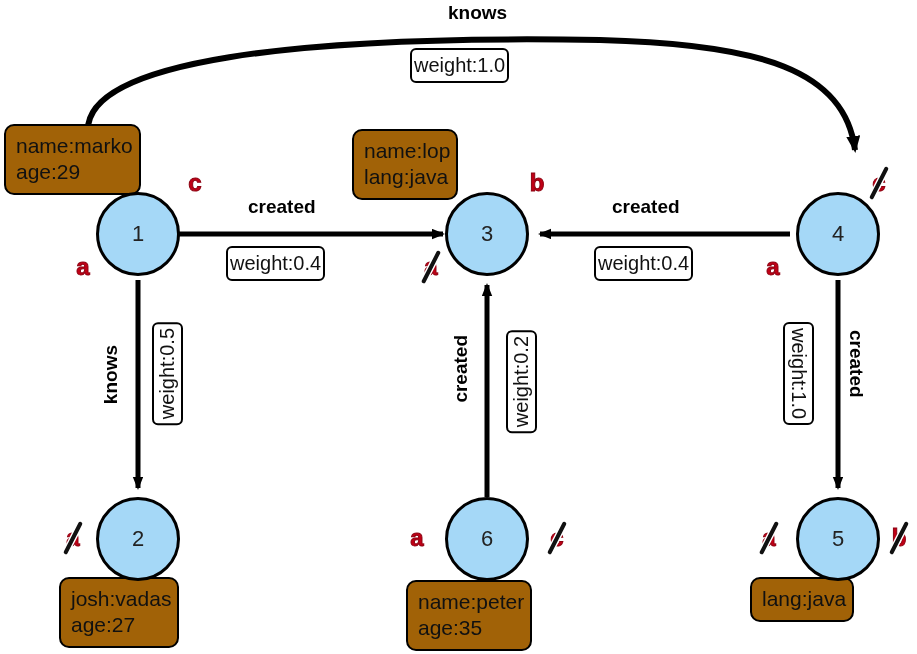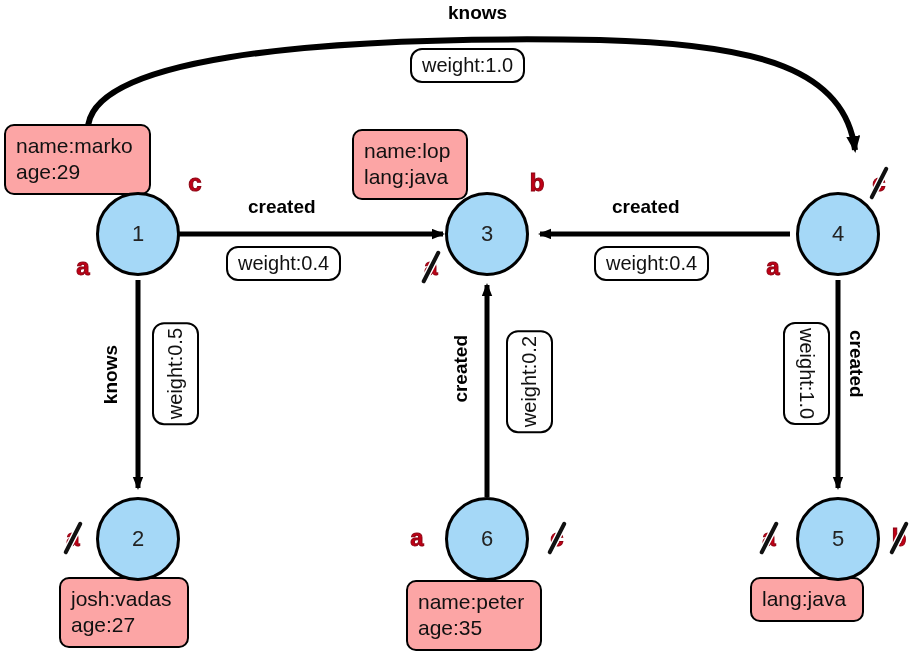--- a/index.html
+++ b/index.html
@@ -5,27 +5,27 @@
   html,body{margin:0;padding:0;background:#fff;}
   body{width:917px;height:654px;position:relative;overflow:hidden;
        font-family:"Liberation Sans",sans-serif;}
   #stage{position:absolute;left:0;top:0;width:850px;height:654px;}
   svg.edges{position:absolute;left:0;top:0;width:917px;height:654px;overflow:visible;}
 
   .node{position:absolute;border:3px solid #000;background:var(--nodefill,#a5d8f7);
         border-radius:50%;display:flex;align-items:center;justify-content:center;
         font-size:22px;color:#222;box-sizing:border-box;z-index:6;}
 
-  .propbox{position:absolute;background:#fca5a5;border:2.5px solid #000;border-radius:10px;
-           padding:7px 16px 8px 10px;box-sizing:border-box;z-index:5;line-height:1.23;
+  .propbox{position:absolute;background:#a16207;border:2.5px solid #000;border-radius:10px;
+           padding:7px 6px 8px 10px;box-sizing:border-box;z-index:5;line-height:1.23;
            font-size:21px;color:#111;white-space:nowrap;}
   .propbox div{white-space:nowrap;}
 
-  .pill{position:absolute;background:#fff;border:2.5px solid #000;border-radius:12px;
-        padding:4px 10px;box-sizing:border-box;z-index:7;font-size:20px;color:#111;
+  .pill{position:absolute;background:#fff;border:2.5px solid #000;border-radius:6px;
+        padding:4px 2px;box-sizing:border-box;z-index:7;font-size:20px;color:#111;
         white-space:nowrap;}
   .pill.vert{writing-mode:vertical-rl;}
   .pill.vert.up{transform:rotate(180deg);}
 
   .elabel{position:absolute;z-index:8;font-size:19px;font-weight:bold;color:#000;
           white-space:nowrap;
           -webkit-text-stroke:3px #fff;paint-order:stroke fill;}
   .elabel span{position:relative;}
   .elabel.vert{writing-mode:vertical-rl;}
   .elabel.vert.up{transform:rotate(180deg);}

